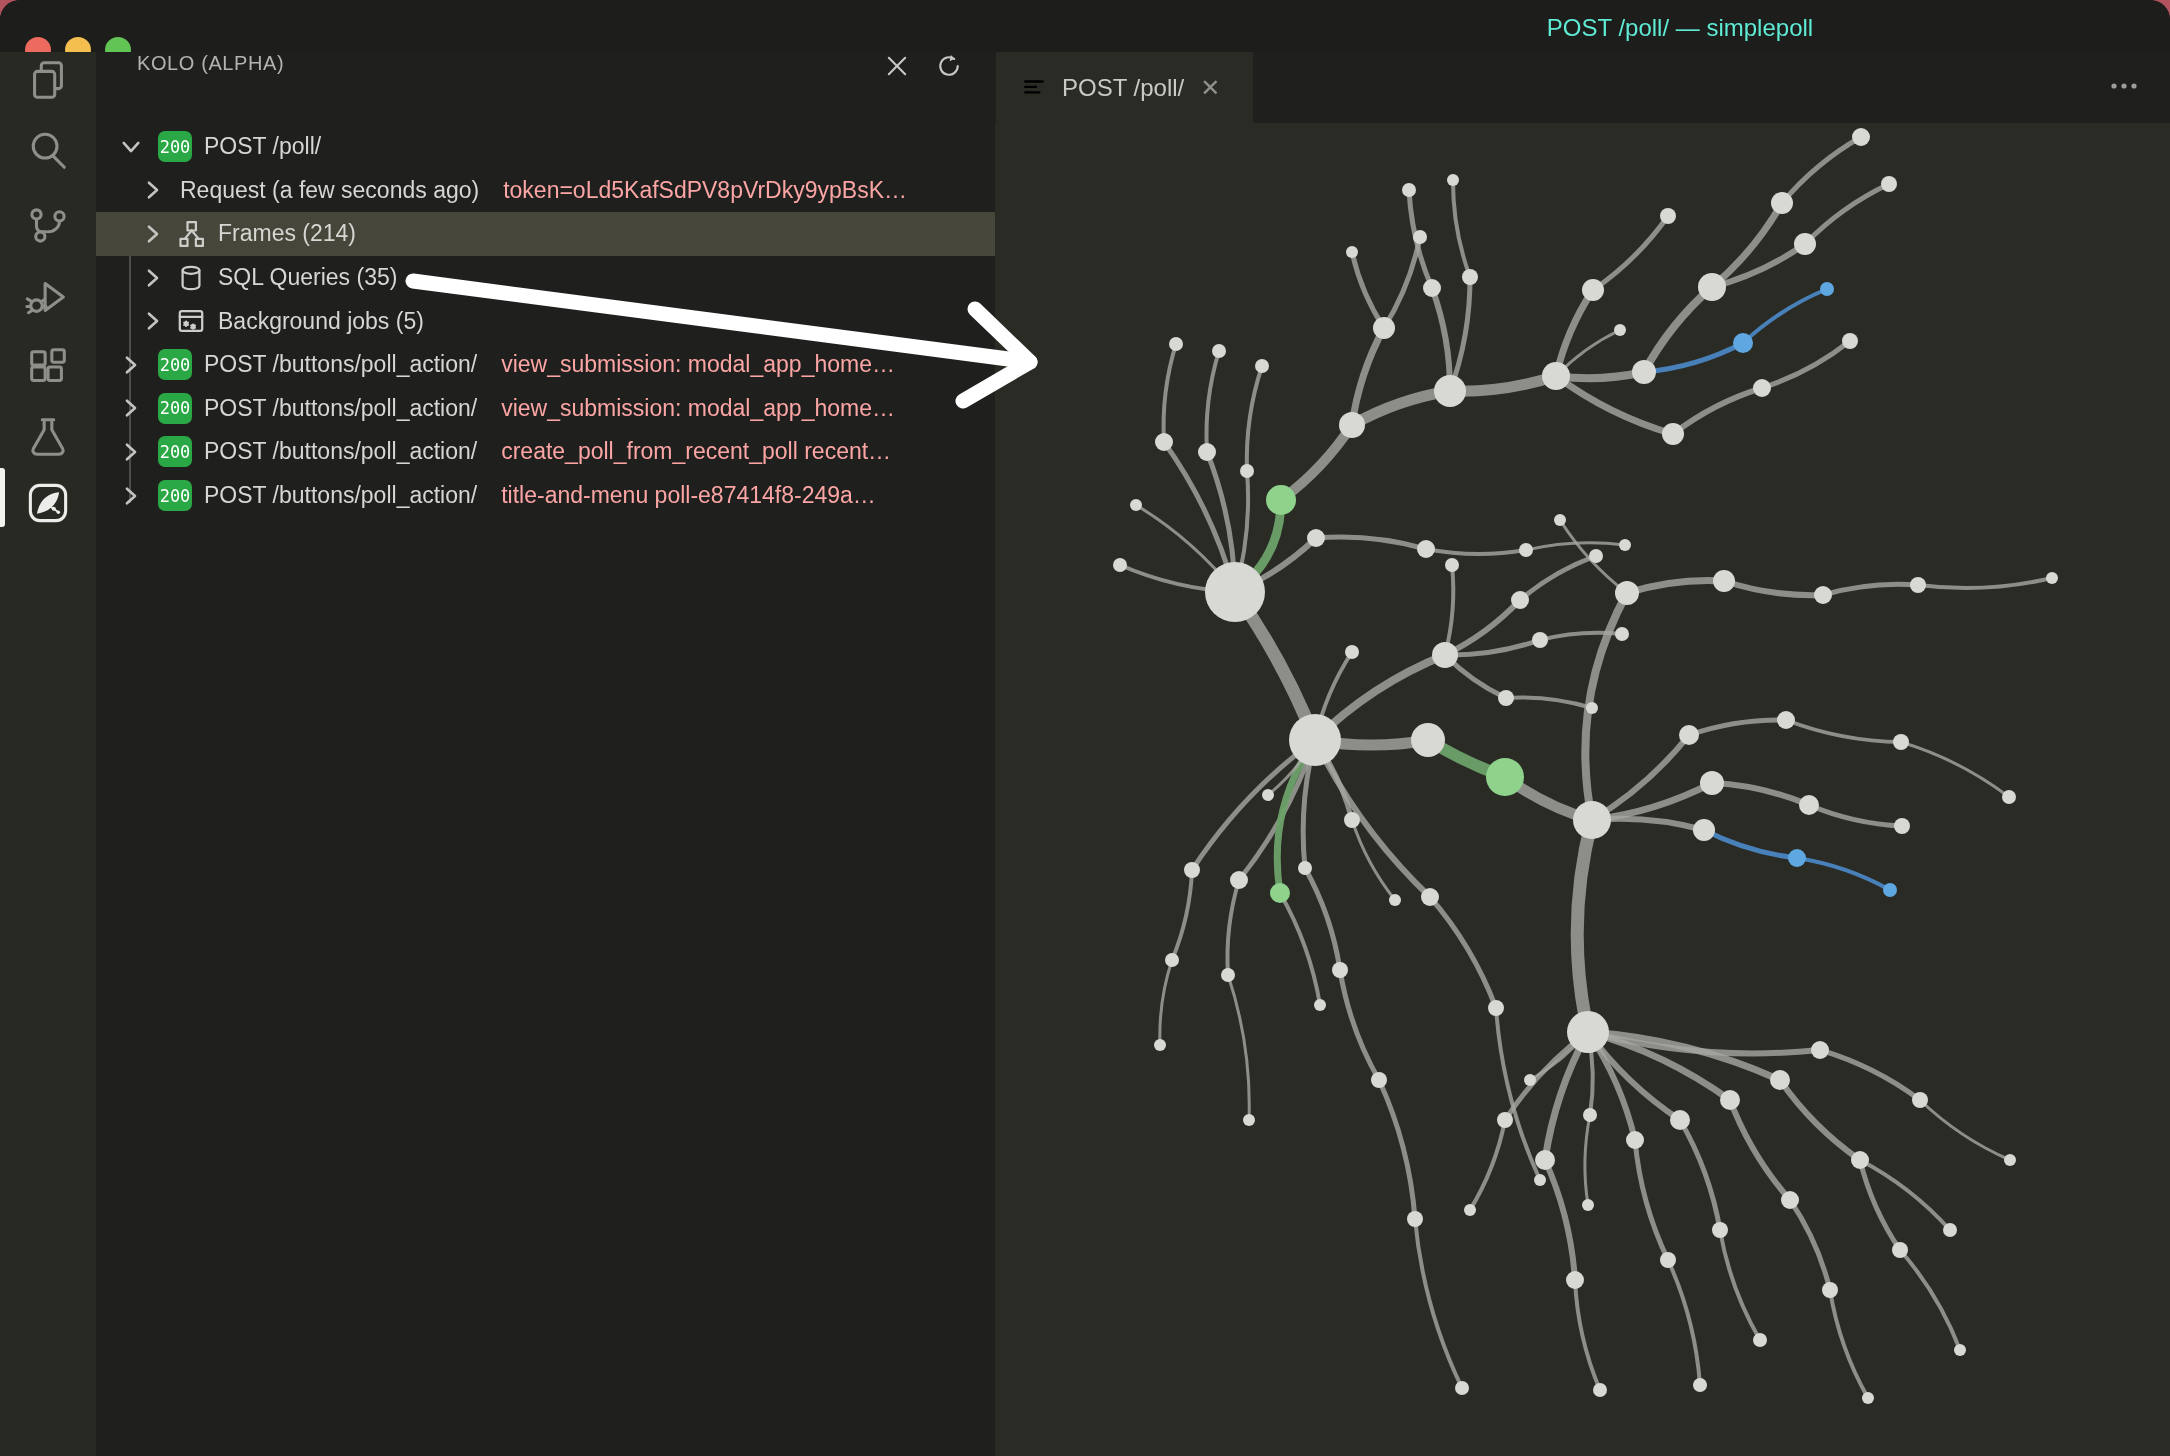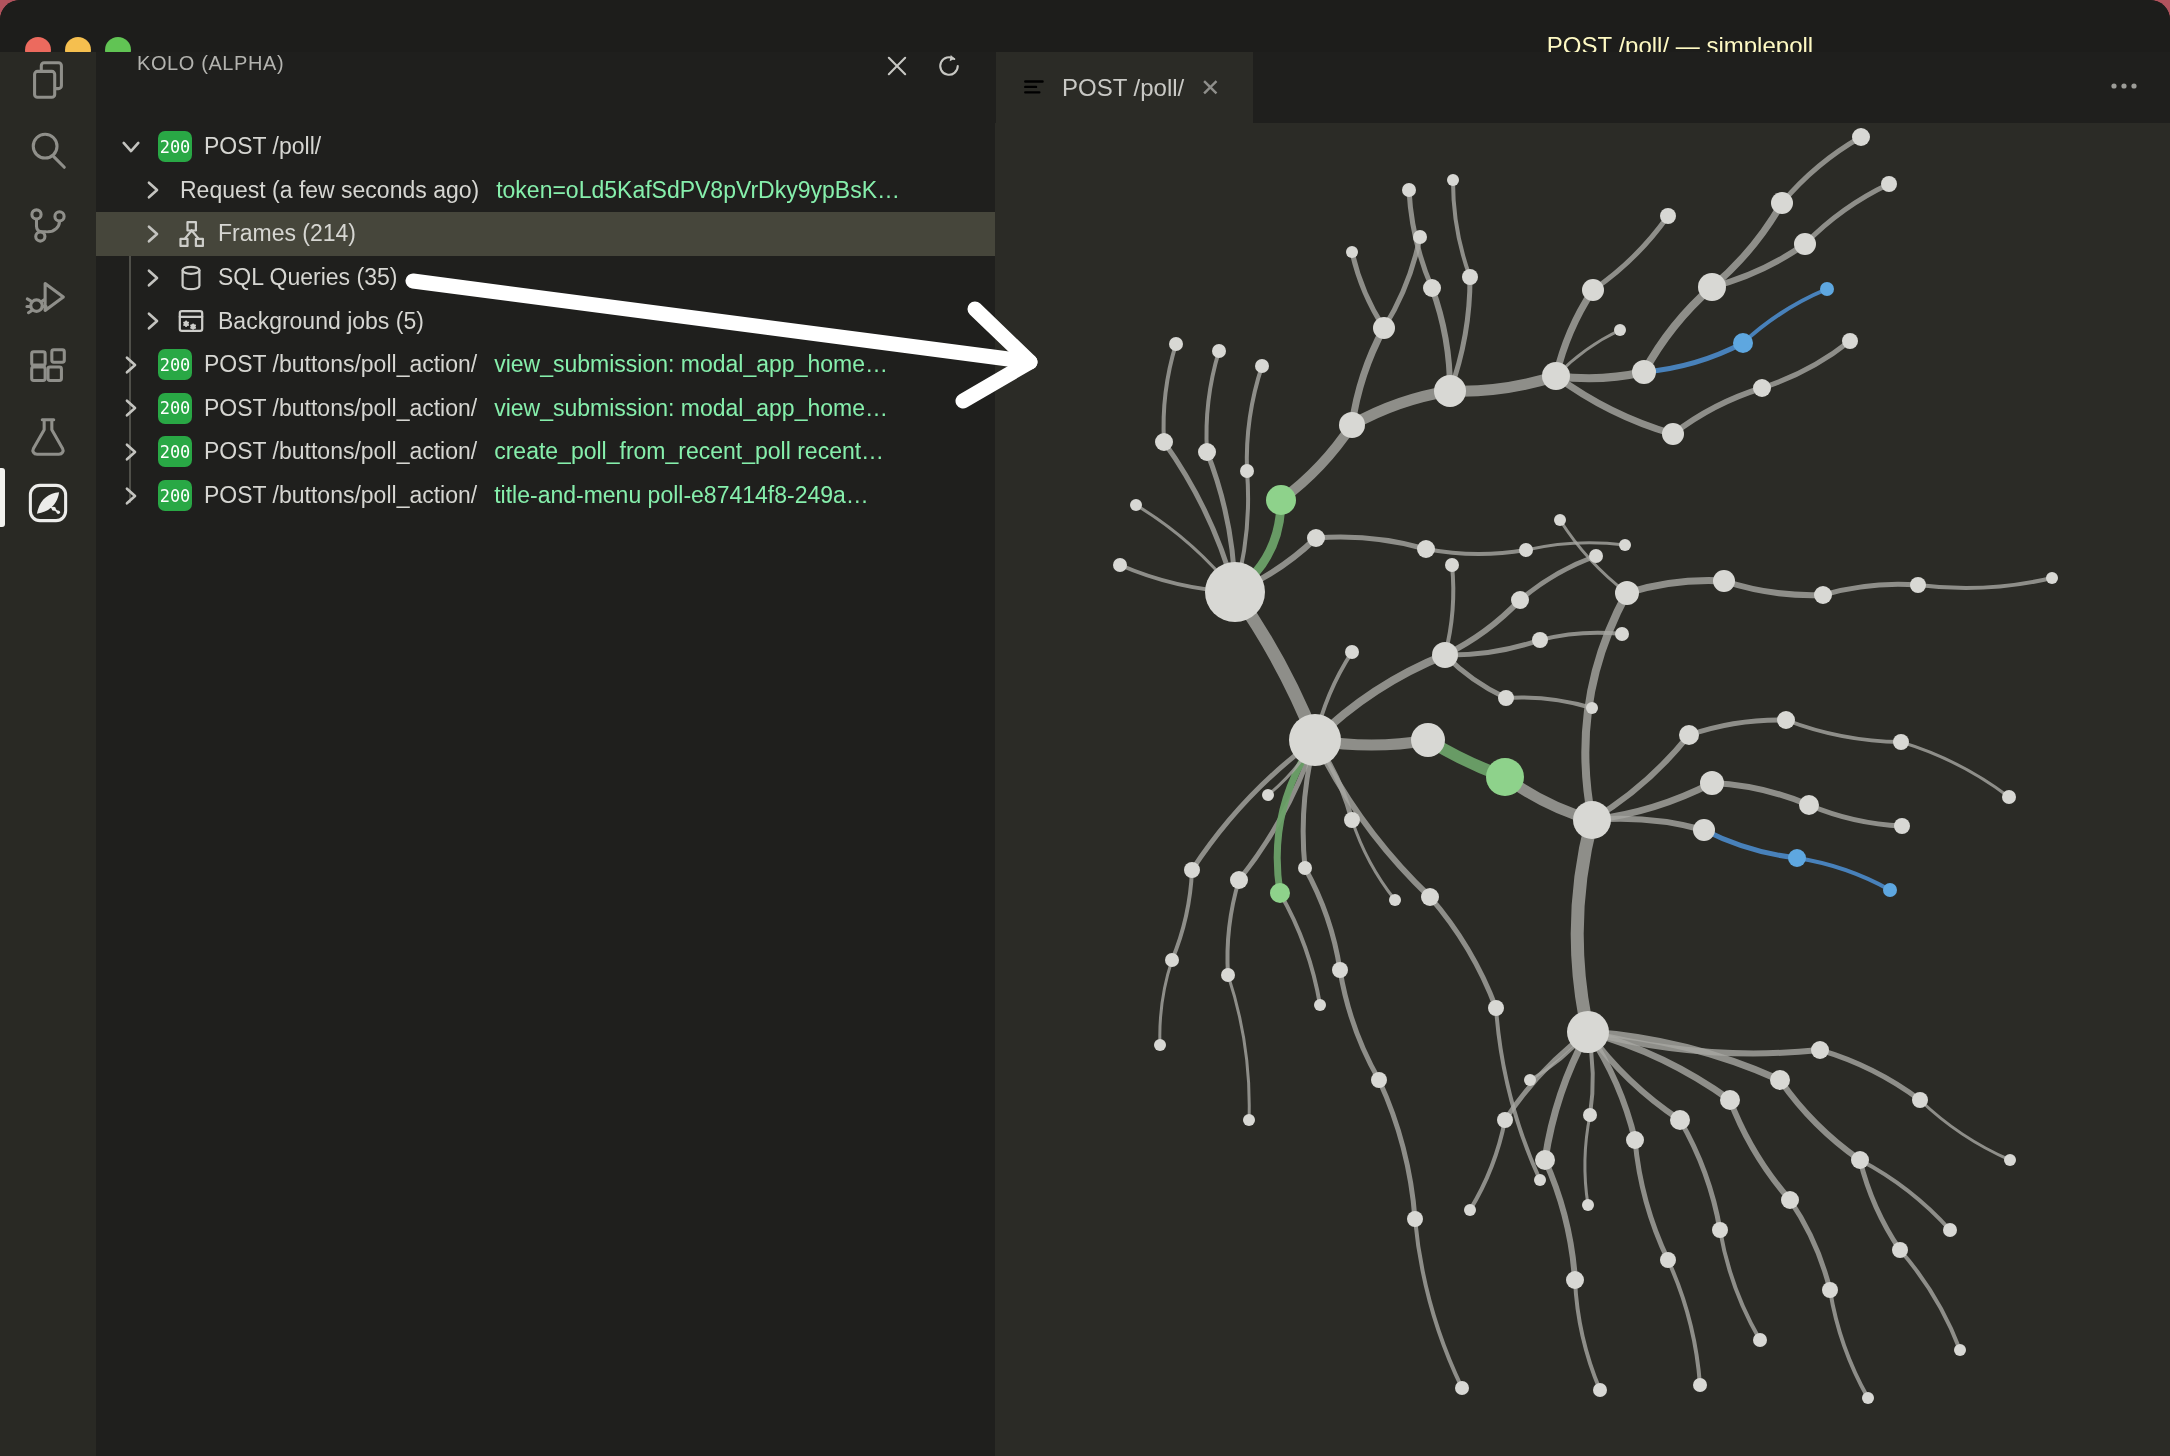--- a/index.html
+++ b/index.html
@@ -3,42 +3,42 @@
 <meta charset="utf-8">
 <style>
   html,body{margin:0;padding:0;background:#b2535d;font-family:"Liberation Sans",sans-serif;}
   .window{position:relative;width:2170px;height:1456px;background:#1d1d1b;border-radius:20px 20px 0 0;overflow:hidden;}
   
   .titlebar{position:absolute;left:0;top:0;right:0;height:52px;background:#1d1d1b;}
   .traffic{position:absolute;top:37px;width:26px;height:26px;border-radius:50%;}
   .t-red{left:25px;background:#ec6a5e;}
   .t-yellow{left:65px;background:#f5bf4f;}
   .t-green{left:105px;background:#61c454;}
-  .win-title{position:absolute;left:1680px;top:32px;transform:translateX(-50%);color:#fef9c3;font-size:24px;white-space:nowrap;}
+  .win-title{position:absolute;left:1680px;top:14px;transform:translateX(-50%);color:#5eead4;font-size:24px;white-space:nowrap;}
   
   .activitybar{position:absolute;left:0;top:52px;width:96px;bottom:0;background:#292924;}
   .act-item{position:absolute;left:25px;width:46px;height:46px;display:flex;align-items:center;justify-content:center;}
   .act-indicator{position:absolute;left:0;width:5px;background:#f2f2ef;border-radius:0 3px 3px 0;}
   
   .sidebar{position:absolute;left:96px;top:52px;width:899px;bottom:0;background:#1f1f1d;}
   .sb-header{position:absolute;left:0;right:0;top:0;height:73px;display:flex;align-items:flex-start;}
   .sb-title{margin-left:41px;color:#b3b3af;font-size:20px;letter-spacing:.6px;}
   .sb-actions{margin-left:auto;display:flex;gap:24px;padding-right:32px;}
   .sb-actions .abtn{width:28px;height:28px;display:flex;align-items:center;justify-content:center;color:#c7c7c3;}
   .rows{position:absolute;left:0;right:0;top:73px;}
   .indent-guide{position:absolute;left:33px;top:117px;height:261px;width:2px;background:#4f4f49;}
   .row{position:relative;height:43.6px;display:flex;align-items:center;white-space:nowrap;}
   .row.selected{background:#46463b;}
   .chev{width:26px;height:26px;flex:0 0 26px;display:flex;align-items:center;justify-content:center;color:#c3c3bf;}
   .row.lvl0 .chev{margin-left:22px;margin-right:14px;}
   .row.lvl1 .chev{margin-left:44px;margin-right:14px;}
   .badge{width:34px;height:31px;border-radius:7px;background:#29a845;color:#ffffff;font-family:"DejaVu Sans Mono",monospace;font-weight:normal;font-size:17px;display:flex;align-items:center;justify-content:center;margin-right:12px;flex:0 0 34px;}
   .row-icon{width:30px;height:30px;margin:0 12px 0 -4px;display:flex;align-items:center;justify-content:center;color:#cdcdc9;}
   .rlabel{color:#d6d6d2;font-size:23px;}
-  .rsecondary{color:#86efac;font-size:23px;margin-left:17px;}
+  .rsecondary{color:#fca5a5;font-size:23px;margin-left:24px;}
   
   .tabbar{position:absolute;left:995px;top:52px;right:0;height:71px;background:#1f1f1d;display:flex;}
   .tab{margin-left:1px;width:257px;background:#2b2b26;display:flex;align-items:center;padding:0 18px 0 26px;box-sizing:border-box;}
   .tab-icon{width:26px;height:26px;margin-right:14px;display:flex;align-items:center;}
   .tab-label{color:#c9c9c5;font-size:24px;white-space:nowrap;}
   .tab-close{margin-left:16px;color:#8f8f8b;font-size:24px;}
   .more-actions{margin-left:auto;align-self:center;padding-right:29px;color:#9c9c98;}
   .editor{position:absolute;left:995px;top:123px;right:0;bottom:0;background:#2b2b26;}
   .editor svg{display:block;}
   .overlay{position:absolute;left:0;top:0;z-index:50;pointer-events:none;}

